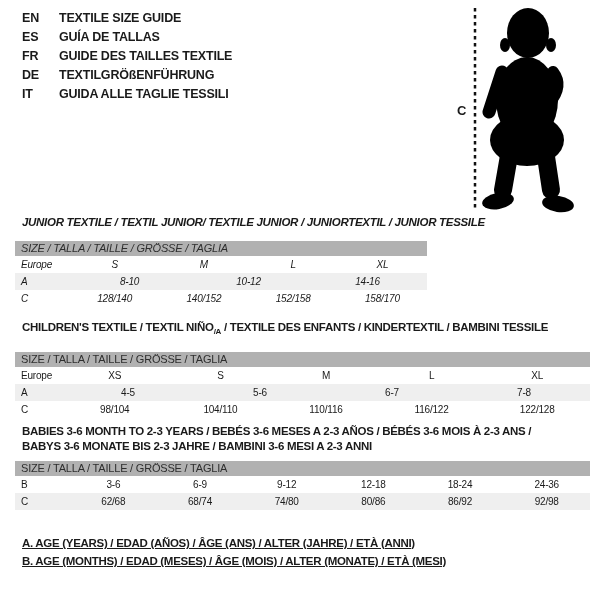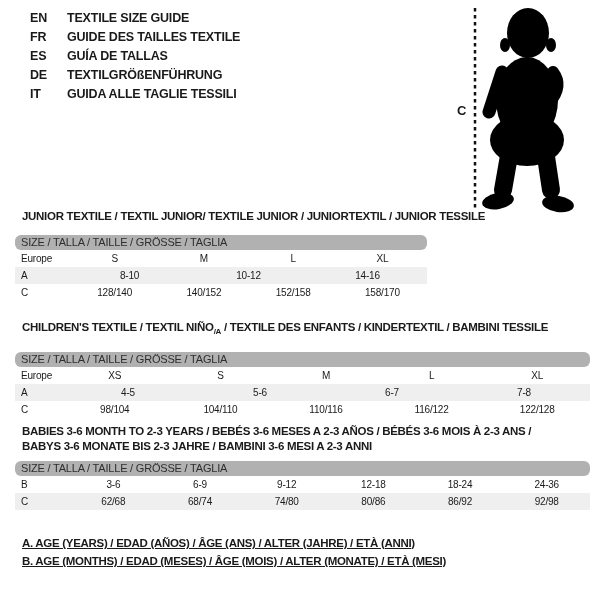--- a/index.html
+++ b/index.html
@@ -1,38 +1,38 @@
 <!DOCTYPE html>
 <html><head>
 <meta charset="utf-8">
 <style>
   html,body{margin:0;padding:0;background:#fff;}
   #page{position:relative;width:600px;height:600px;background:#ffffff;overflow:hidden;
         font-family:"Liberation Sans","DejaVu Sans",sans-serif;color:#1a1a1a;}
 
   
   .lang-list{position:absolute;left:22px;top:9px;}
-  .lang-row{display:flex;font-weight:bold;font-size:12.5px;line-height:19px;letter-spacing:-0.2px;margin-left:8px;}
+  .lang-row{display:flex;font-weight:bold;font-size:12.5px;line-height:19px;letter-spacing:-0.2px;}
   .lang-code{width:37px;flex:0 0 37px;}
 
   
   .figure-wrap{position:absolute;left:450px;top:0;width:150px;height:222px;}
   .figure-label{position:absolute;left:7px;top:103px;font-weight:bold;font-size:13px;}
 
   
   .tsection{position:absolute;left:15px;}
-  .t1{top:209px;width:412px;}
+  .t1{top:215px;width:412px;font-style:italic;}
   .t2{top:320px;width:575px;}
   .t3{top:424px;width:575px;}
   .ttitle{font-weight:bold;font-size:11.5px;line-height:15px;letter-spacing:-0.3px;padding-left:7px;white-space:nowrap;}
   .ttitle sub{font-size:8px;}
   .t1 .bar{margin-top:11px;}
   .t2 .bar{margin-top:13px;}
   .t3 .bar{margin-top:7px;}
-  .bar{height:15px;background:#b1b1b1;font-size:11px;line-height:15px;color:#2e2e2e;padding-left:6px;letter-spacing:-0.2px;border-radius:6px;}
+  .bar{height:15px;background:#b1b1b1;font-size:11px;line-height:15px;color:#2e2e2e;padding-left:6px;letter-spacing:-0.2px;}
   .trow{display:flex;height:17px;line-height:17px;font-size:10px;letter-spacing:-0.2px;}
   .trow.stripe{background:#efefef;}
   .rlabel{flex:0 0 49px;padding-left:6px;text-align:left;}
   .t2 .rlabel{flex-basis:41px;}
   .cell{flex:1 1 0;text-align:center;}
 
   
   .footnotes{position:absolute;left:22px;top:534px;}
   .fnote{font-weight:bold;font-size:11.5px;line-height:18px;letter-spacing:-0.3px;white-space:nowrap;text-decoration:underline;}
 </style>
@@ -40,26 +40,26 @@
 <body>
 
 <div id="page">
 
   <div class="lang-list">
     <div class="lang-row">
       <span class="lang-code">EN</span>
       <span class="lang-text">TEXTILE SIZE GUIDE</span>
     </div>
     <div class="lang-row">
+      <span class="lang-code">ES</span>
+      <span class="lang-text">GUÍA DE TALLAS</span>
+    </div>
+    <div class="lang-row">
       <span class="lang-code">FR</span>
       <span class="lang-text">GUIDE DES TAILLES TEXTILE</span>
-    </div>
-    <div class="lang-row">
-      <span class="lang-code">ES</span>
-      <span class="lang-text">GUÍA DE TALLAS</span>
     </div>
     <div class="lang-row">
       <span class="lang-code">DE</span>
       <span class="lang-text">TEXTILGRÖßENFÜHRUNG</span>
     </div>
     <div class="lang-row">
       <span class="lang-code">IT</span>
       <span class="lang-text">GUIDA ALLE TAGLIE TESSILI</span>
     </div>
   </div>

